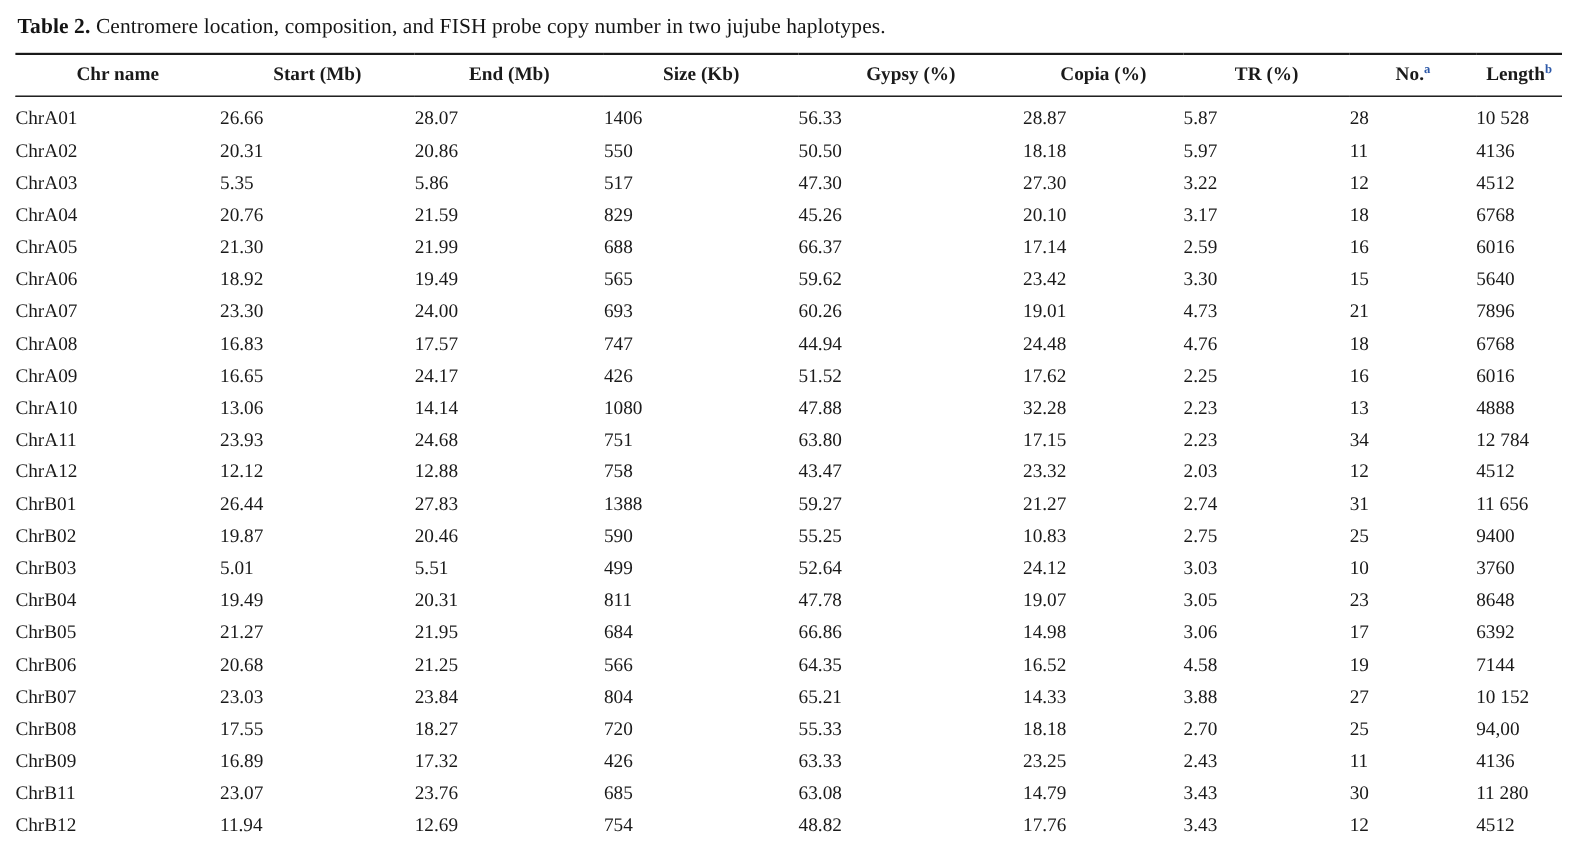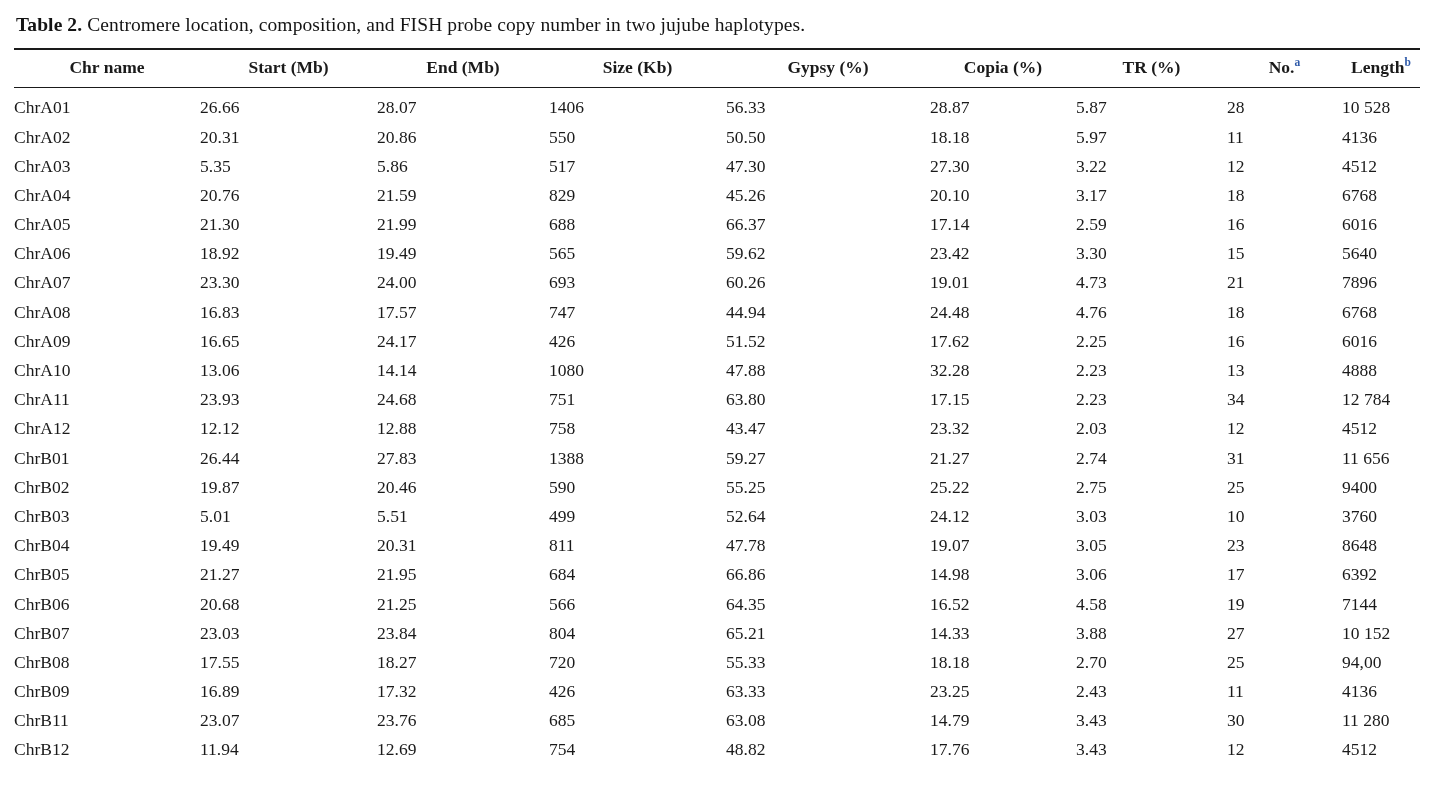--- a/index.html
+++ b/index.html
@@ -257,21 +257,21 @@
           <td>2.74</td>
           <td>31</td>
           <td>11 656</td>
         </tr>
         <tr class="data-row">
           <td>ChrB02</td>
           <td>19.87</td>
           <td>20.46</td>
           <td>590</td>
           <td>55.25</td>
-          <td>25.22</td>
+          <td>10.83</td>
           <td>2.75</td>
           <td>25</td>
           <td>9400</td>
         </tr>
         <tr class="data-row">
           <td>ChrB03</td>
           <td>5.01</td>
           <td>5.51</td>
           <td>499</td>
           <td>52.64</td>

